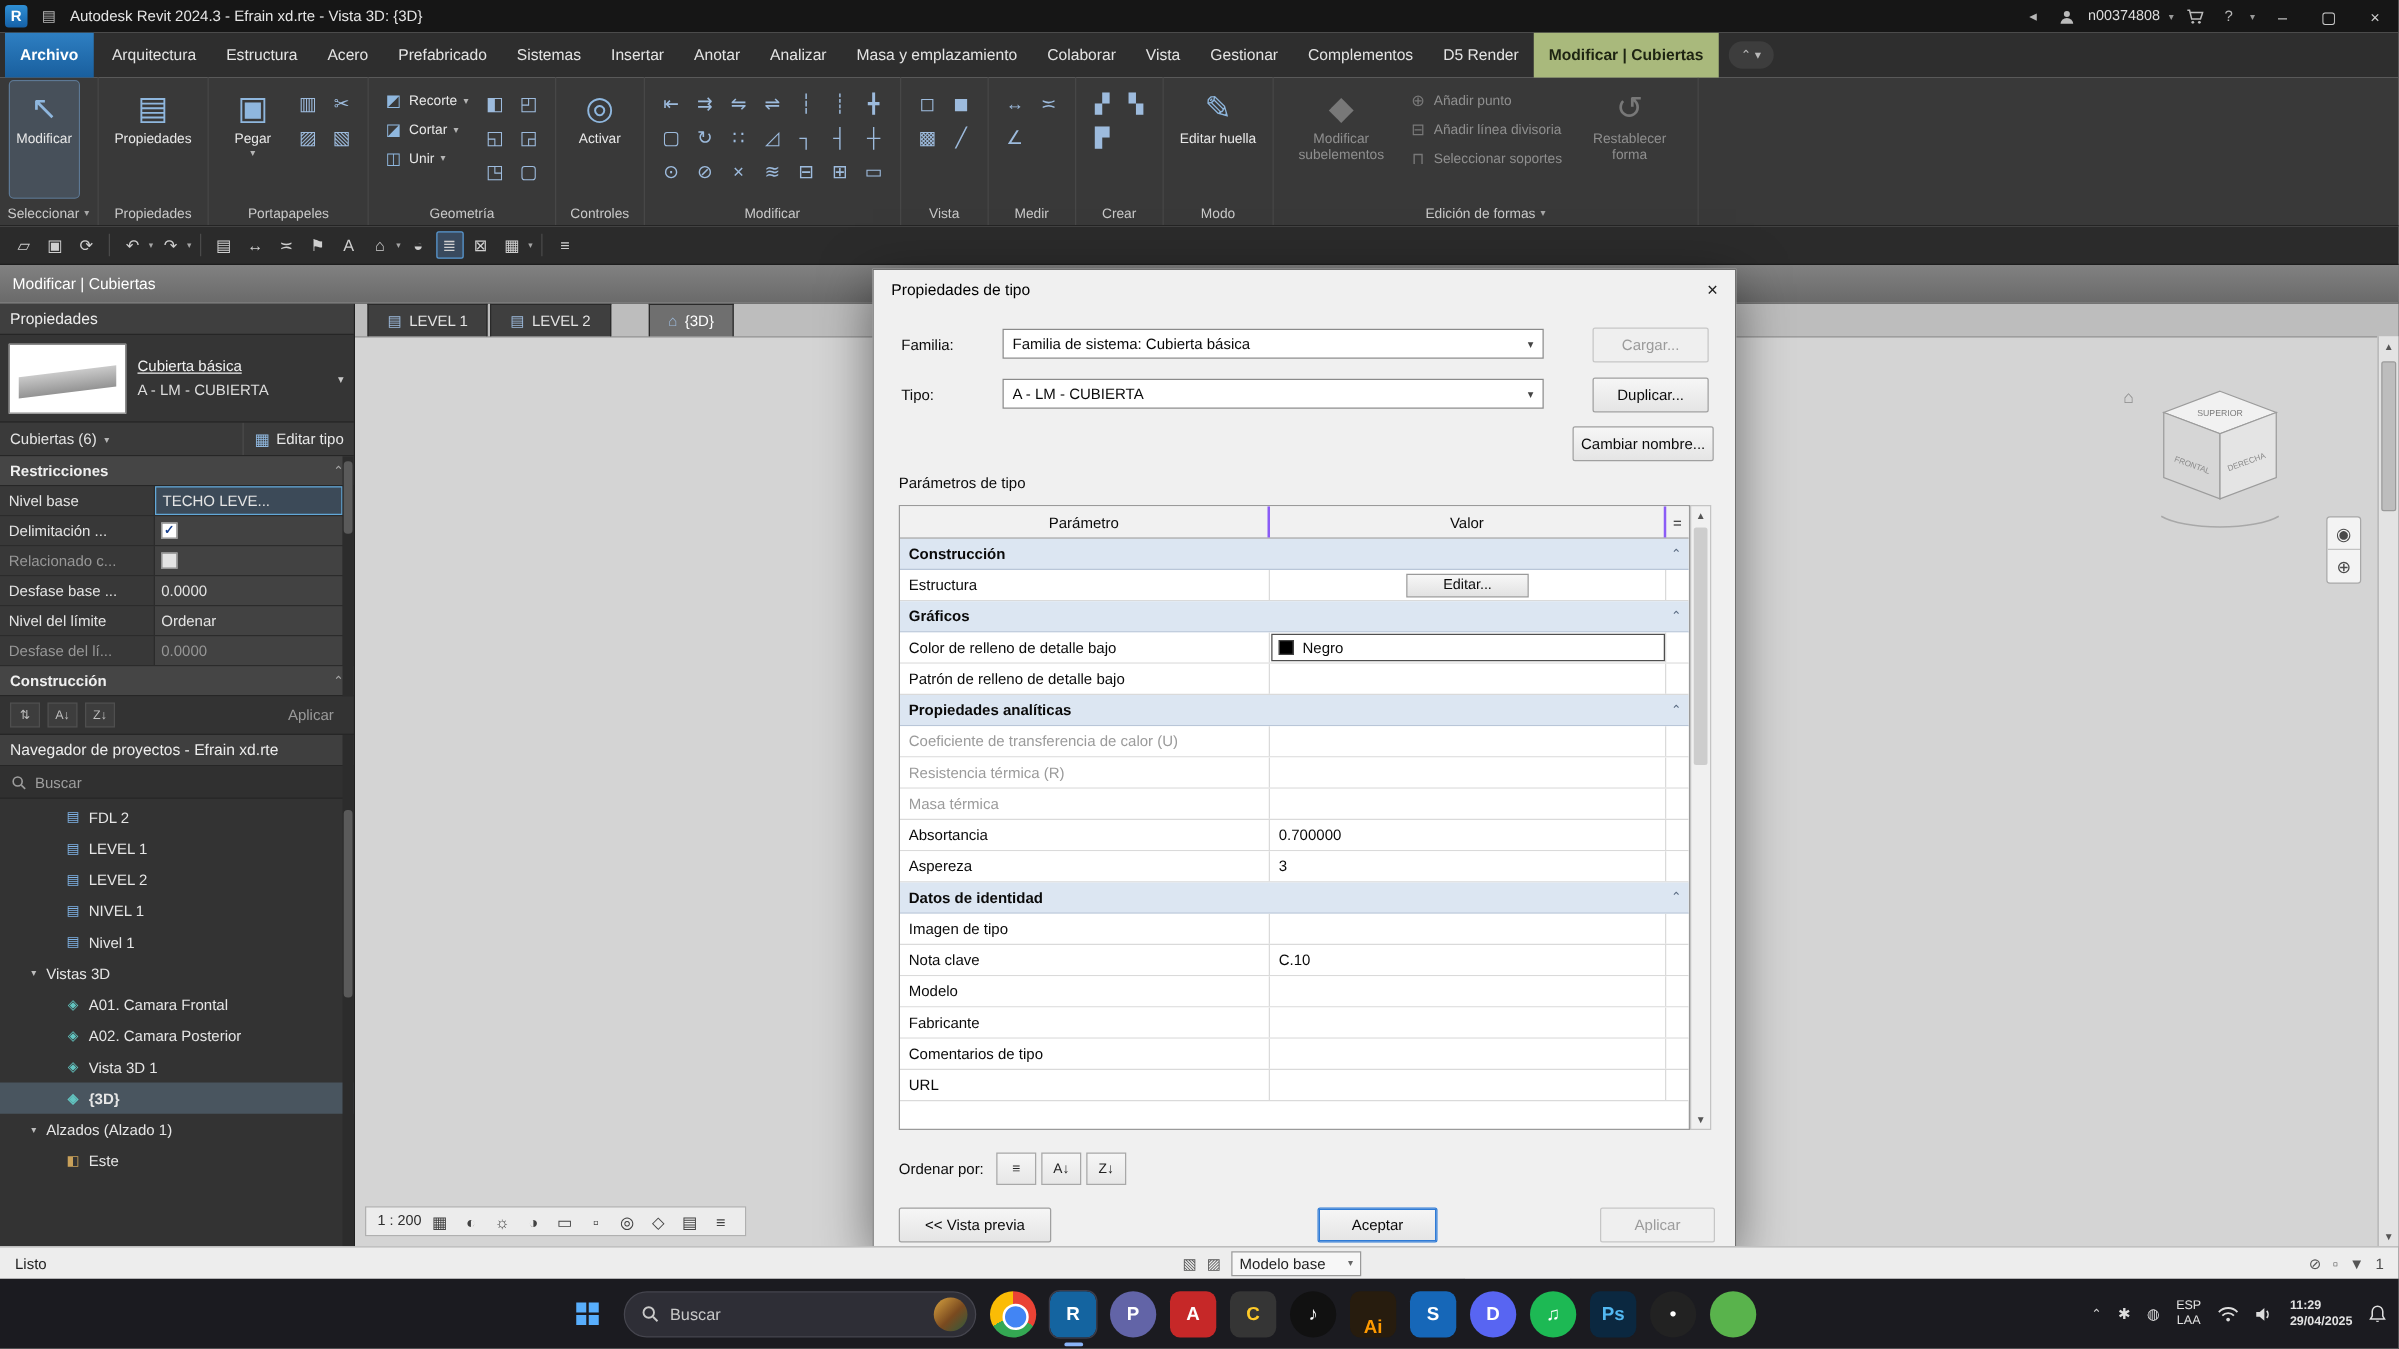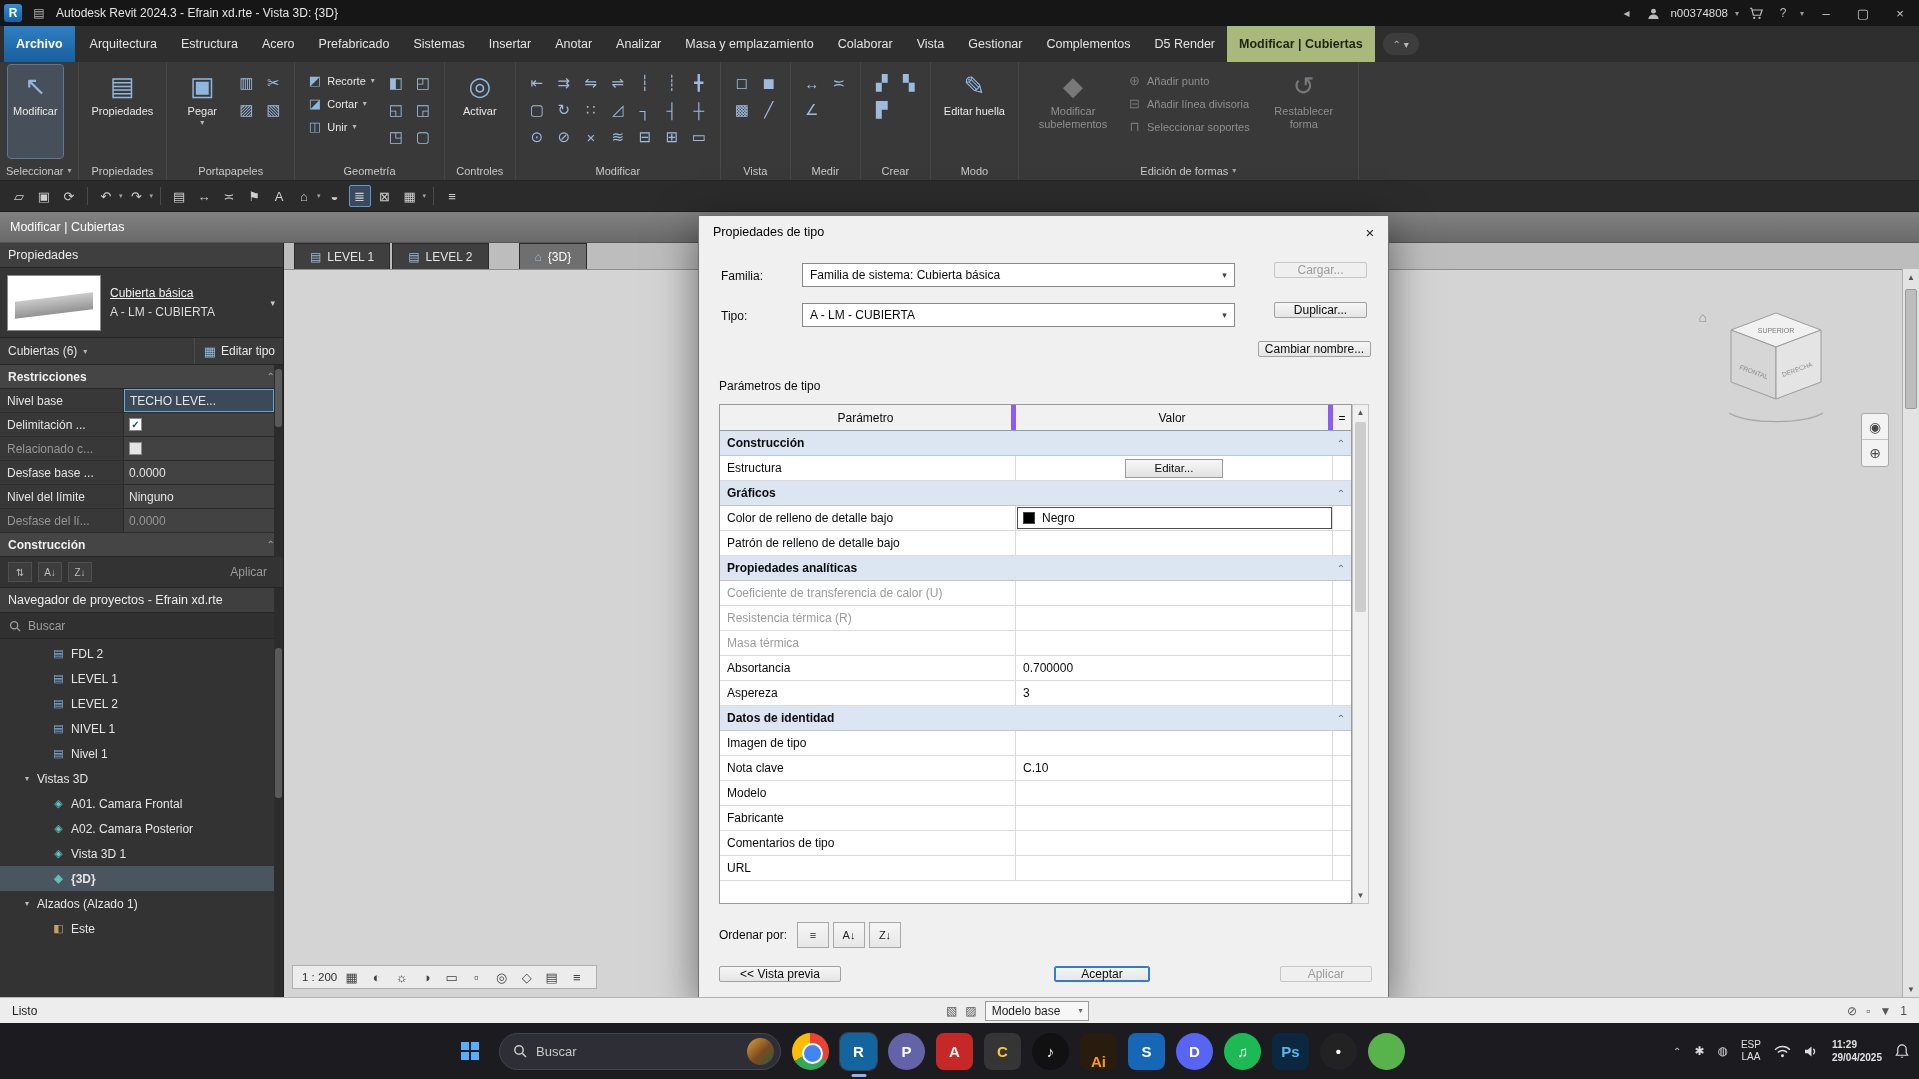--- a/index.html
+++ b/index.html
@@ -104,26 +104,26 @@
 .vcb{position:absolute;left:8px;bottom:8px;height:24px;display:flex;align-items:center;gap:4px;background:#ececec;border:1px solid #b0b0b0;padding:0 9px;font-size:11.5px;color:#2e2e2e;}
 .vicon{width:21px;text-align:center;font-size:13px;color:#424242;}
 
 .dialog{position:absolute;left:698px;top:215px;width:691px;height:783px;background:#f0f0f0;border:1px solid #707070;box-shadow:0 12px 40px rgba(0,0,0,.5);font-size:12px;color:#0a0a0a;z-index:50;}
 .dtitle{height:32px;display:flex;align-items:center;padding:0 0 0 14px;font-size:12.5px;color:#000;}
 .dclose{margin-left:auto;width:36px;height:100%;display:flex;align-items:center;justify-content:center;font-size:15px;color:#222;}
 .dlabel{position:absolute;font-size:12px;}
 .dselect{position:absolute;height:24px;background:#fff;border:1px solid #8a8a8a;display:flex;align-items:center;padding:0 2px 0 7px;font-size:12px;}
 .dsv{flex:1;white-space:nowrap;overflow:hidden;}
 .dd{width:15px;text-align:center;color:#444;font-size:9px;flex:none;}
-.dbtn{position:absolute;height:16px;background:linear-gradient(#f6f6f6,#e5e5e5);border:1px solid #a0a0a0;border-radius:2px;display:flex;align-items:center;justify-content:center;font-size:12px;color:#0a0a0a;}
+.dbtn{position:absolute;height:28px;background:linear-gradient(#f6f6f6,#e5e5e5);border:1px solid #a0a0a0;border-radius:2px;display:flex;align-items:center;justify-content:center;font-size:12px;color:#0a0a0a;}
 .dbtn.disabled{color:#9b9b9b;background:#efefef;border-color:#c6c6c6;}
 .dbtn.default{border:1px solid #2f7bd6;box-shadow:inset 0 0 0 1px #2f7bd6;}
 .dtable{position:absolute;left:20px;top:188px;width:633px;height:500px;border:1px solid #9a9a9a;background:#fff;overflow:hidden;}
 .dthead{display:flex;height:26px;background:#f1f1f1;border-bottom:1px solid #9a9a9a;}
-.dth{display:flex;align-items:center;justify-content:center;border-right:5px solid #8b5cf6;font-size:12px;}
+.dth{display:flex;align-items:center;justify-content:center;border-right:2px solid #8b5cf6;font-size:12px;}
 .dth.p{width:296px;}
 .dth.v{width:317px;}
 .dth.e{flex:1;border-right:none;}
 .drow{display:flex;height:25px;border-bottom:1px solid #dadada;background:#fff;}
 .dc{display:flex;align-items:center;padding:0 7px;border-right:1px solid #dadada;white-space:nowrap;overflow:hidden;}
 .dcp{width:296px;flex:none;}
 .dcv{width:317px;flex:none;}
 .dce{flex:1;border-right:none;padding:0 3px;justify-content:center;}
 .drow.section{background:#dce6f2;font-weight:bold;border-bottom:1px solid #b9c6d8;}
 .drow.section .dcp{flex:1;border-right:none;}
@@ -479,21 +479,21 @@
           <div class="pv">
             <span class="checkbox off"></span>
           </div>
         </div>
         <div class="prow">
           <div class="pl">Desfase base ...</div>
           <div class="pv">0.0000</div>
         </div>
         <div class="prow">
           <div class="pl">Nivel del límite</div>
-          <div class="pv">Ninguno</div>
+          <div class="pv">Ordenar</div>
         </div>
         <div class="prow dis">
           <div class="pl">Desfase del lí...</div>
           <div class="pv">0.0000</div>
         </div>
         <div class="psec">
           <span>Construcción</span>
           <span class="pin">⌃</span>
         </div>
         <div class="pscroll">

